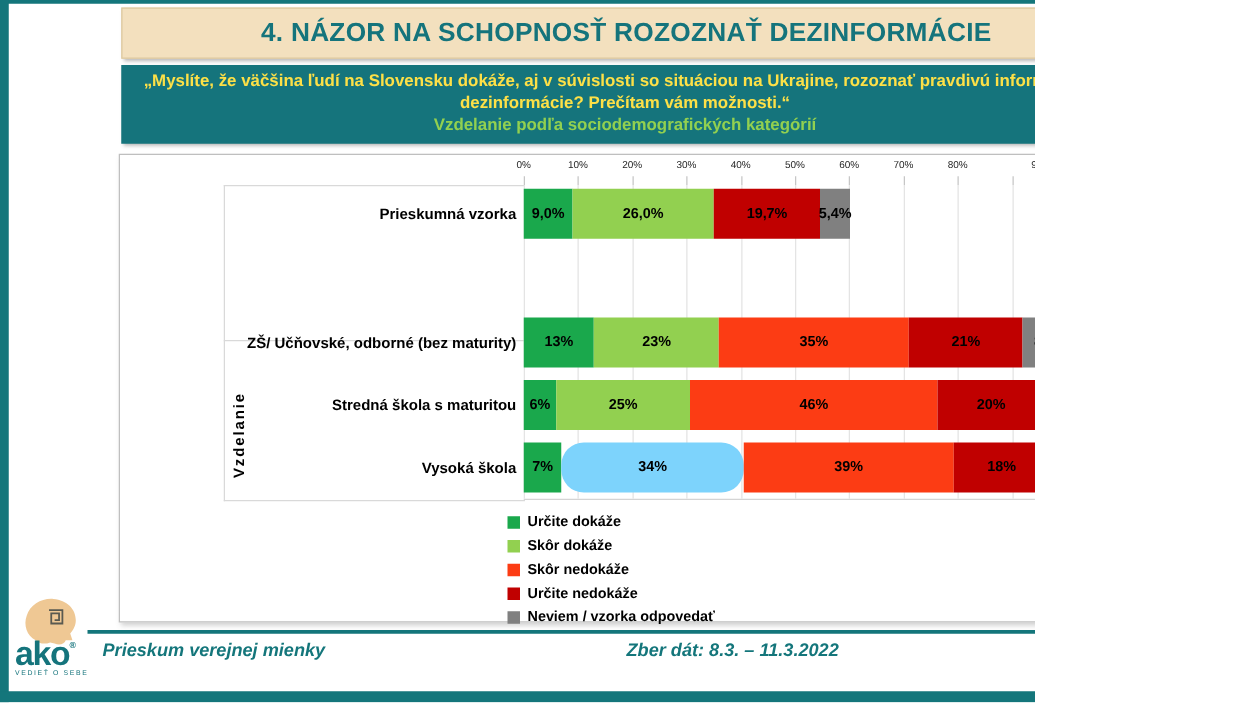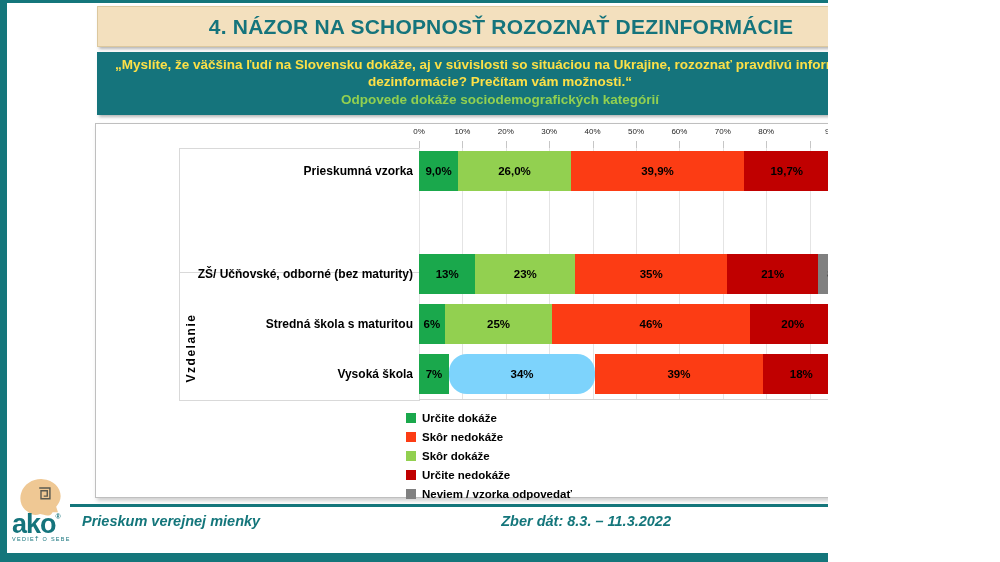--- a/index.html
+++ b/index.html
@@ -72,21 +72,21 @@
 
   <div class="edge-top"></div>
   <div class="edge-left"></div>
 
   <div class="title-box">
     <span>4. NÁZOR NA SCHOPNOSŤ ROZOZNAŤ DEZINFORMÁCIE</span>
   </div>
 
   <div class="question-box">
     <div class="question-text">„Myslíte, že väčšina ľudí na Slovensku dokáže, aj v súvislosti so situáciou na Ukrajine, rozoznať pravdivú informáciu od dezinformácie? Prečítam vám možnosti.“</div>
-    <div class="question-sub">Odpovede dokáže sociodemografických kategórií</div>
+    <div class="question-sub">Vzdelanie podľa sociodemografických kategórií</div>
   </div>
 
   <div class="chart-card">
     <div id="axis">
         <span class="axis-tick" style="left: 323px;">0%</span>
         <div class="tick-mark" style="left: 323px;"></div>
         <span class="axis-tick" style="left: 366.4px;">10%</span>
         <div class="tick-mark" style="left: 366.4px;"></div>
         <span class="axis-tick" style="left: 409.8px;">20%</span>
         <div class="tick-mark" style="left: 409.8px;"></div>
@@ -121,23 +121,20 @@
         <div class="gridline" style="left: 347.2px;"></div>
         <div class="gridline" style="left: 390.6px;"></div>
         <div class="gridline" style="left: 434px;"></div>
         <div class="bar-row" style="top: 3px;">
           <div class="bar-seg" style="width: 9%; background: rgb(26, 168, 76);">
             <span>9,0%</span>
           </div>
           <div class="bar-seg" style="width: 26%; background: rgb(146, 208, 80);">
             <span>26,0%</span>
           </div>
-          <div class="bar-seg" style="width: 39.9%; background: rgb(252, 60, 20);">
-            <span>39,9%</span>
-          </div>
           <div class="bar-seg" style="width: 19.7%; background: rgb(192, 0, 0);">
             <span>19,7%</span>
           </div>
           <div class="bar-seg" style="width: 5.4%; background: rgb(128, 128, 128);">
             <span>5,4%</span>
           </div>
         </div>
         <div class="bar-row" style="top: 106px;">
           <div class="bar-seg" style="width: 13%; background: rgb(26, 168, 76);">
             <span>13%</span>
@@ -198,26 +195,26 @@
       </div>
     <div class="group-label">
       <span>Vzdelanie</span>
     </div>
     <div class="legend" id="legend">
         <div class="legend-item">
           <div class="legend-swatch" style="background: rgb(26, 168, 76);"></div>
           <span>Určite dokáže</span>
         </div>
         <div class="legend-item">
+          <div class="legend-swatch" style="background: rgb(146, 208, 80);"></div>
+          <span>Skôr dokáže</span>
+        </div>
+        <div class="legend-item">
           <div class="legend-swatch" style="background: rgb(252, 60, 20);"></div>
           <span>Skôr nedokáže</span>
-        </div>
-        <div class="legend-item">
-          <div class="legend-swatch" style="background: rgb(146, 208, 80);"></div>
-          <span>Skôr dokáže</span>
         </div>
         <div class="legend-item">
           <div class="legend-swatch" style="background: rgb(192, 0, 0);"></div>
           <span>Určite nedokáže</span>
         </div>
         <div class="legend-item">
           <div class="legend-swatch" style="background: rgb(128, 128, 128);"></div>
           <span>Neviem / vzorka odpovedať</span>
         </div>
       </div>

